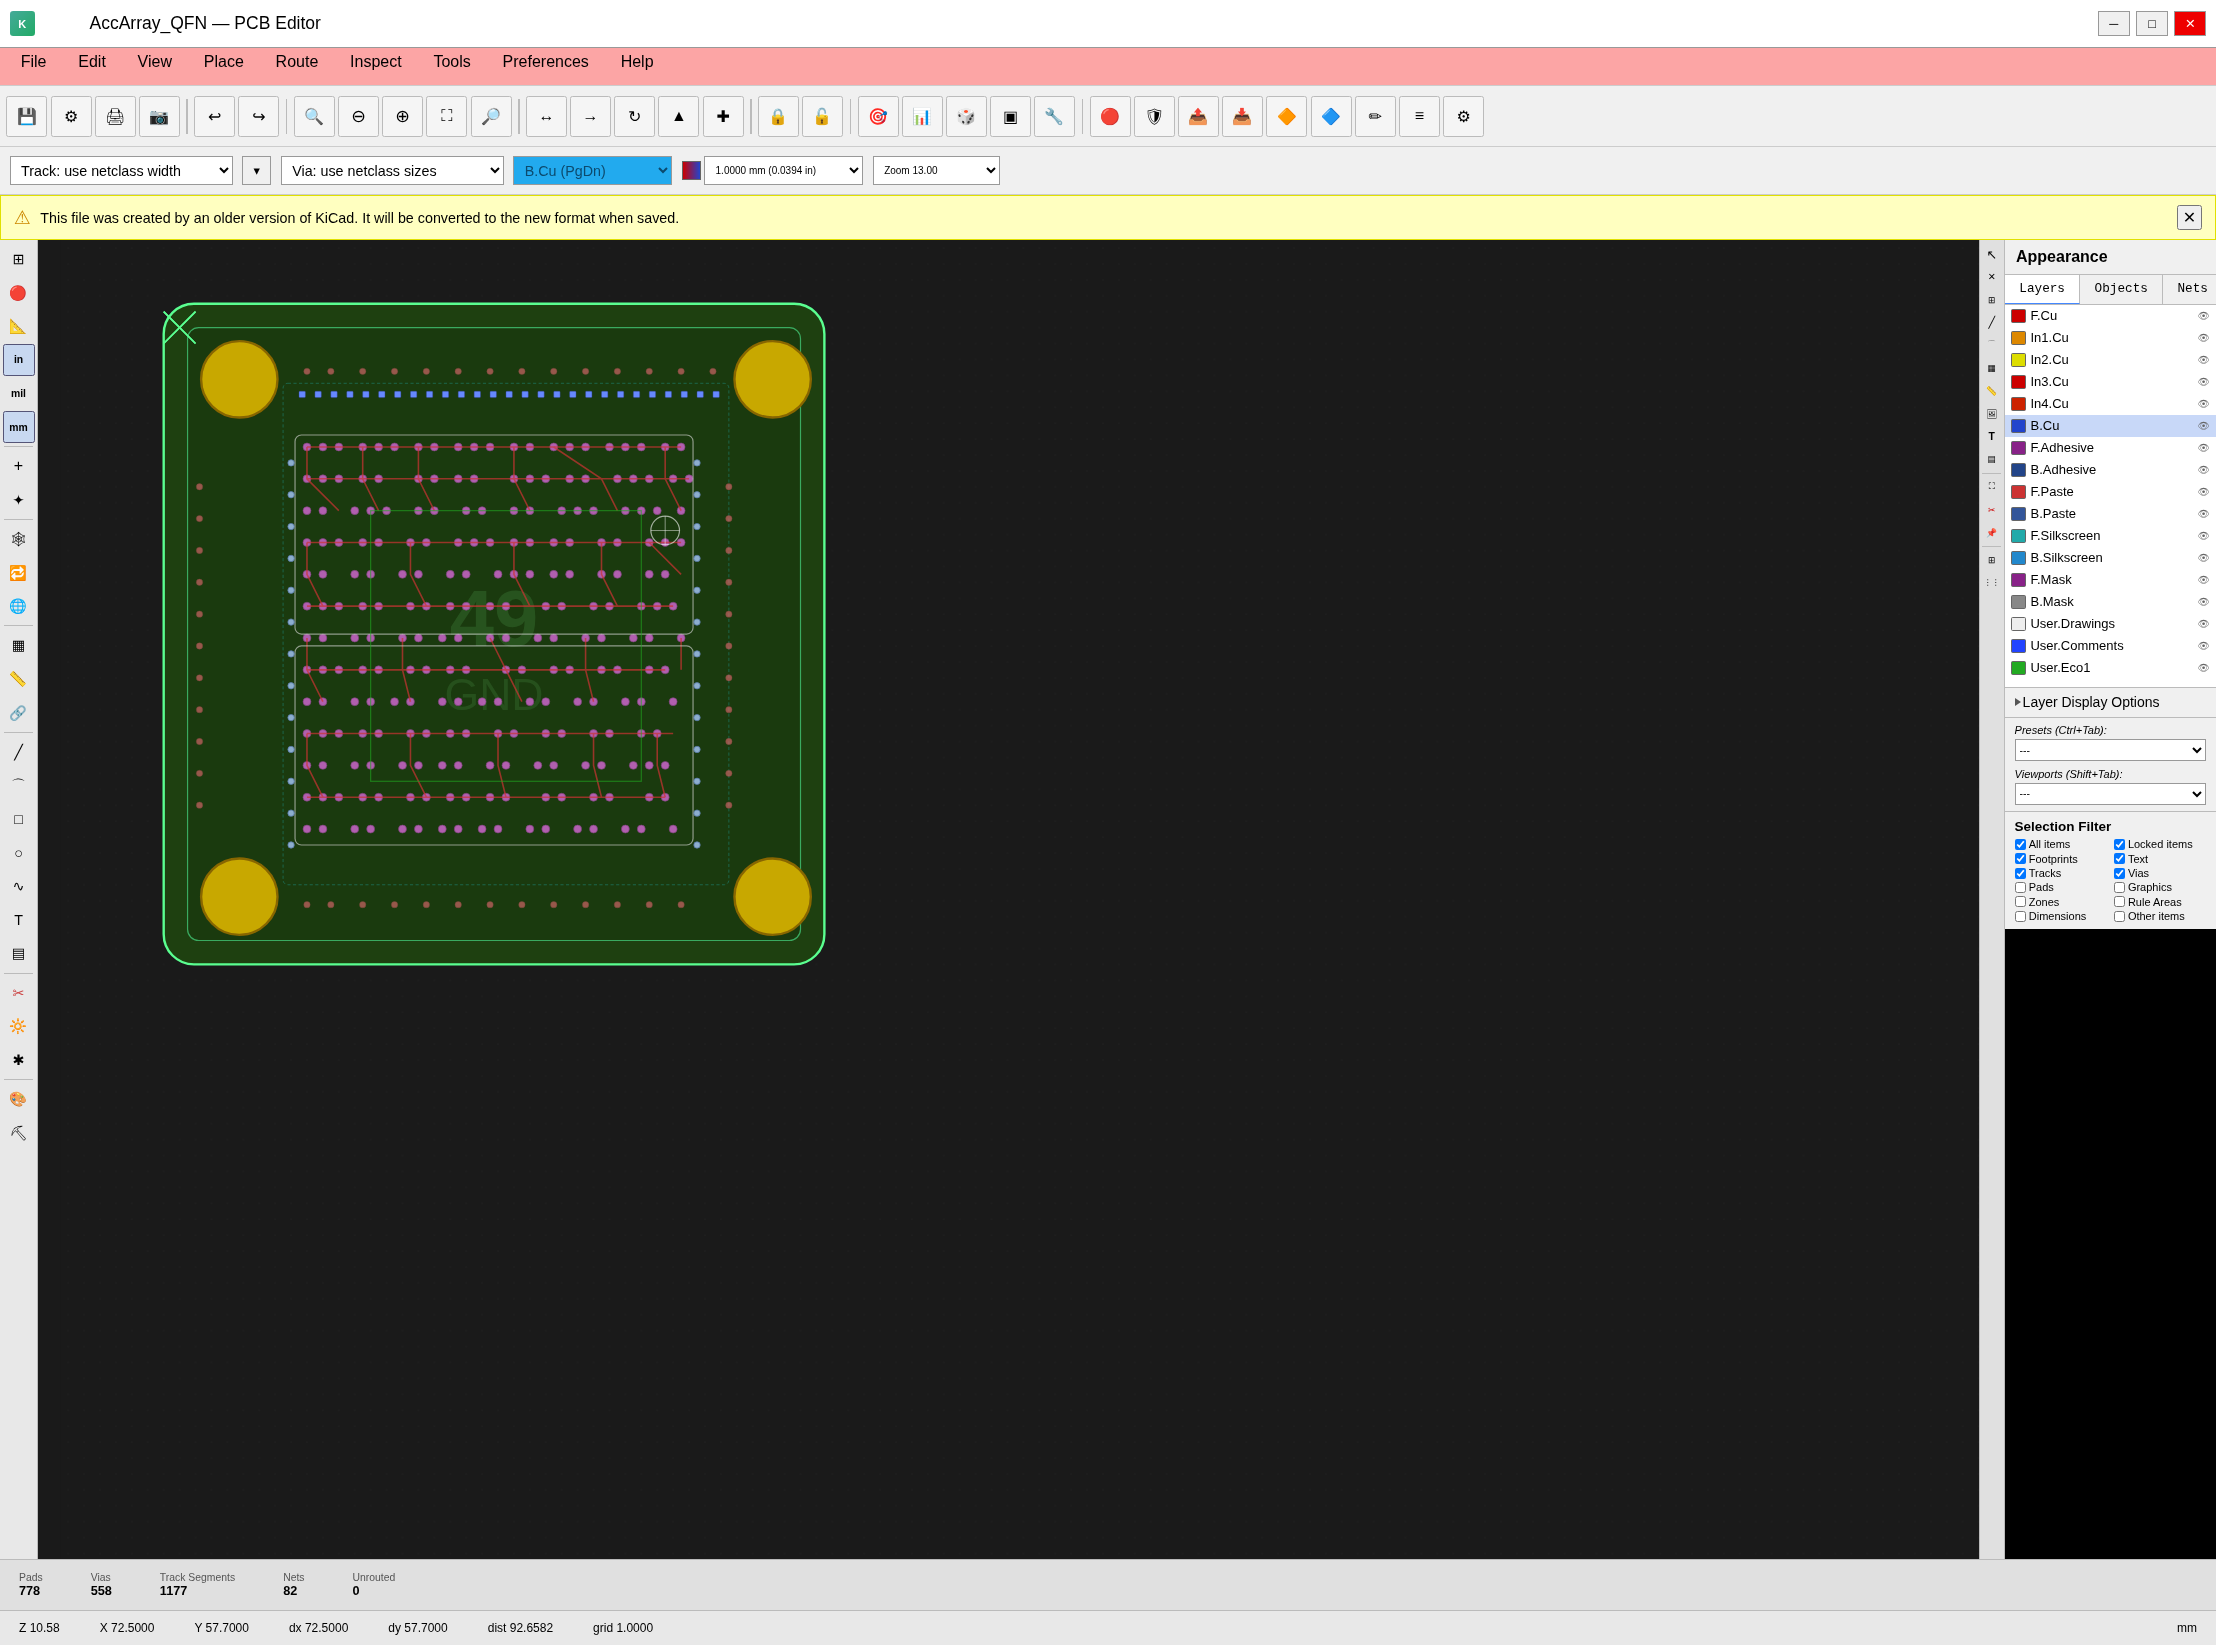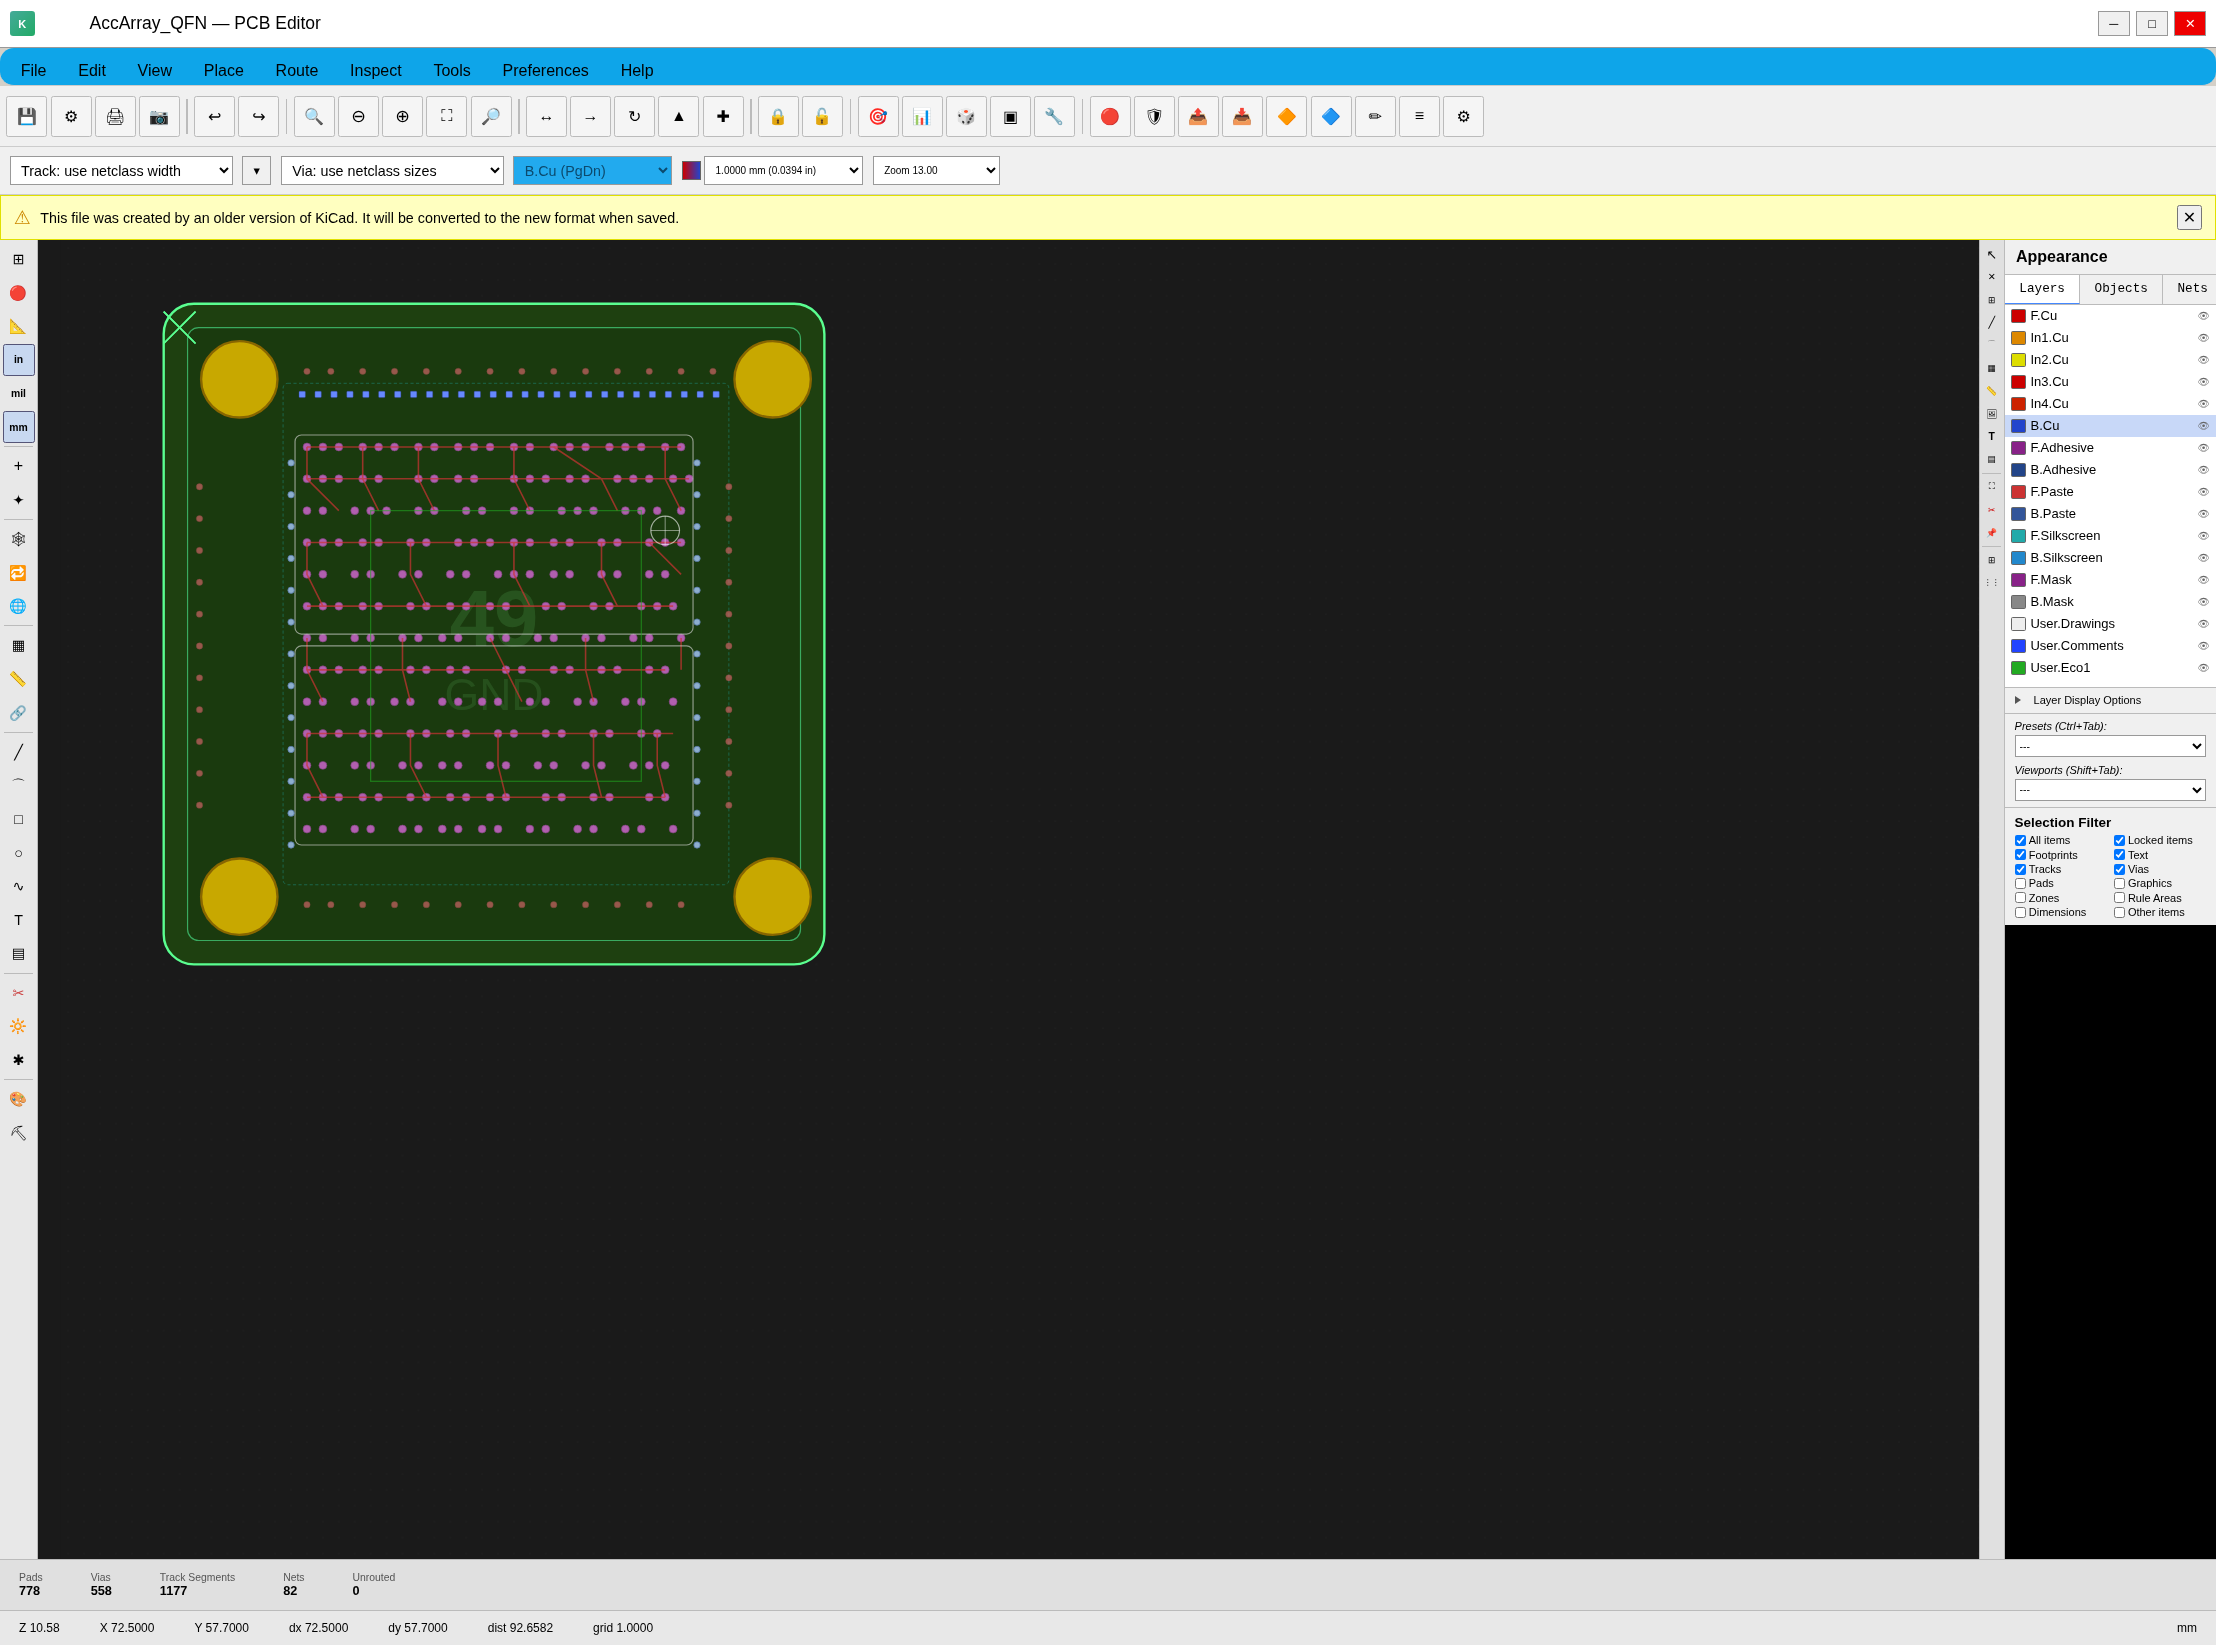--- a/index.html
+++ b/index.html
@@ -7,21 +7,21 @@
 
     
     #titlebar { background: #fff; height: 48px; display: flex; align-items: center; padding: 0 9.6px; border-bottom: 0.8px solid #999; justify-content: space-between; }
     #titlebar-left { display: flex; align-items: center; gap: 6.4px; }
     #titlebar-icon { width: 25.5px; height: 25.5px; background: #4a7; border-radius: 3.2px; }
     #titlebar-title { font-size: 17.5px; font-weight: normal; margin-left: 48px; }
     #titlebar-controls { display: flex; gap: 6.4px; }
     .title-btn { width: 32px; height: 25.5px; border: 0.8px solid #999; background: #f0f0f0; cursor: pointer; font-size: 12.7px; display: flex; align-items: center; justify-content: center; }
 
     
-    #menubar { background: #0ea5e9; height: 38px; display: flex; align-items: flex-end; padding: 0 6.4px; border-bottom: 0.8px solid #ccc; gap: 3.2px; border-radius: 14px; }
+    #menubar { background: #fca5a5; height: 38px; display: flex; align-items: flex-start; padding: 0 6.4px; border-bottom: 0.8px solid #ccc; gap: 3.2px; }
     .menu-item { padding: 4.8px 14.3px; cursor: pointer; font-size: 16px; border-radius: 2.4px; }
 
     
     #toolbar { background: #f0f0f0; height: 61px; display: flex; align-items: center; padding: 0 6.4px; border-bottom: 0.8px solid #ccc; gap: 3.2px; flex-wrap: nowrap; }
     .tb-btn { width: 41px; height: 41px; border: 0.8px solid #bbb; background: #f5f5f5; cursor: pointer; display: flex; align-items: center; justify-content: center; font-size: 16px; border-radius: 2.4px; flex-shrink: 0; }
     .tb-sep { width: 1.6px; height: 35px; background: #bbb; margin: 0 3.2px; flex-shrink: 0; }
 
     
     #optionsbar { background: #f0f0f0; height: 48px; display: flex; align-items: center; padding: 0 9.6px; border-bottom: 0.8px solid #ccc; gap: 9.6px; }
     .opts-select { height: 29px; font-size: 14.3px; border: 0.8px solid #999; background: #fff; padding: 0 6.4px; min-width: 223px; }
@@ -779,21 +779,21 @@
       <span class="layer-name">User.Eco1</span>
       <span class="layer-eye">👁</span>
     </div>
           <div class="layer-item">
       
       
       
     </div>
         </div>
 
-      <div id="layer-display-options" style="padding:6.4px 9.6px;border-top:0.8px solid #bbb;font-size:11px;background:#f0f0f0;cursor:pointer;display:flex;align-items:center;gap:13px;">
+      <div id="layer-display-options" style="padding:6.4px 9.6px;border-top:0.8px solid #bbb;font-size:14px;background:#f0f0f0;cursor:pointer;display:flex;align-items:center;gap:2px;">
         <span class="triangle-right"></span>
         <span>Layer Display Options</span>
       </div>
 
       <div id="presets-section" style="padding:6.4px 9.6px;background:#f0f0f0;border-top:0.8px solid #bbb;">
         <div class="preset-label" style="font-size:11px;margin-bottom:3.2px;">Presets (Ctrl+Tab):</div>
         <select class="preset-select" style="width:100%;height:22px;font-size:10.4px;border:0.8px solid #999;background:#fff;margin-bottom:6.4px;">
           <option>---</option>
         </select>
         <div class="preset-label" style="font-size:11px;margin-bottom:3.2px;">Viewports (Shift+Tab):</div>

